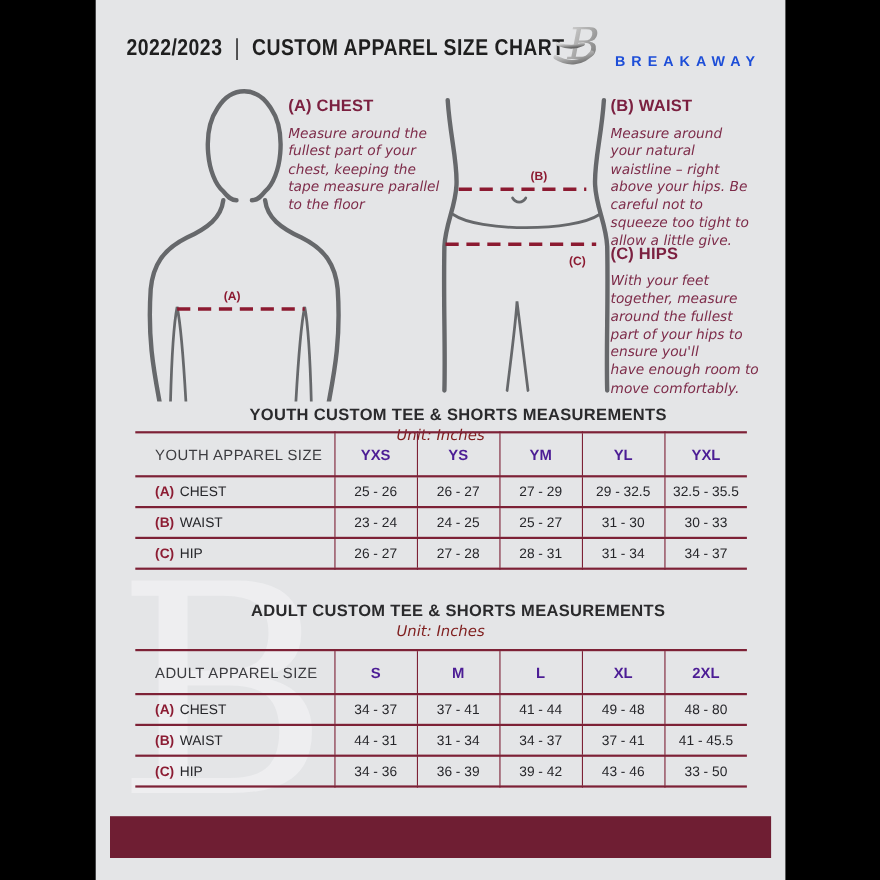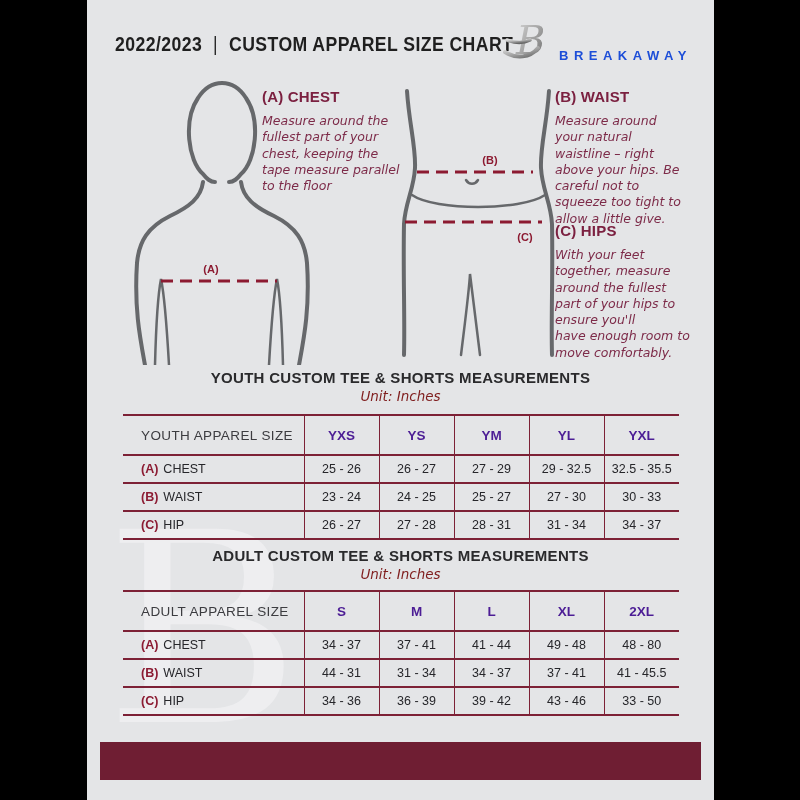--- a/index.html
+++ b/index.html
@@ -30,21 +30,21 @@
   
   .guide{position:absolute;}
   .guide h4{margin:0 0 8px;font-size:15px;font-weight:800;color:var(--maroon);letter-spacing:.2px;}
   .guide p{margin:0;font-family:"DejaVu Sans",sans-serif;font-style:italic;
            font-size:12.5px;line-height:1.3;color:var(--maroon-text);white-space:pre-line;}
   #chest-block{left:175px;top:88px;width:138px;}
   #waist-block{left:468px;top:88px;width:128px;}
   #hips-block{left:468px;top:222px;width:136px;}
 
   
-  .sec-title{position:absolute;left:0;width:100%;text-align:center;
+  .sec-title{position:absolute;left:16px;width:100%;text-align:center;
              font-size:15px;font-weight:700;color:#2a2a2c;letter-spacing:.3px;}
   .sec-unit{position:absolute;left:0;width:100%;text-align:center;
             font-family:"DejaVu Sans",sans-serif;font-style:italic;font-size:13.5px;color:#7f1d1d;}
 
   
   .size-table{position:absolute;left:36px;width:556px;border-collapse:collapse;table-layout:fixed;}
   .size-table tr{border-bottom:2px solid var(--tb);height:28px;}
   .size-table tr.head{border-top:2px solid var(--tb);height:40px;}
   .size-table td{border-left:1.5px solid var(--tb);text-align:center;padding:0;
                  font-size:12.5px;color:#26262a;}
@@ -123,21 +123,21 @@
     </div>
     <div class="guide layer" id="hips-block">
       <h4>(C) HIPS</h4>
       <p>With your feet together, measure around the fullest part of your hips to ensure you'll
 have enough room to move comfortably.</p>
     </div>
 
     <div class="sec-title layer" style="top:369px;">YOUTH CUSTOM TEE &amp; SHORTS MEASUREMENTS</div>
     <div class="sec-unit layer" style="top:388px;">Unit: Inches</div>
 
-    <table class="size-table layer" style="top:414px;">
+    <table class="size-table layer" style="top:392px;">
       <colgroup>
           <col style="width:181px">
           <col style="width:75px">
           <col style="width:75px">
           <col style="width:75px">
           <col style="width:75px">
           <col style="width:75px">
         </colgroup>
       <tbody>
           <tr class="head">
@@ -154,21 +154,21 @@
         <td>26 - 27</td>
         <td>27 - 29</td>
         <td>29 - 32.5</td>
         <td>32.5 - 35.5</td>
       </tr>
       <tr>
         <td class="row-label"><span class="pfx">(B)</span><span>WAIST</span></td>
         <td>23 - 24</td>
         <td>24 - 25</td>
         <td>25 - 27</td>
-        <td>27 - 30</td>
+        <td>31 - 30</td>
         <td>30 - 33</td>
       </tr>
       <tr>
         <td class="row-label"><span class="pfx">(C)</span><span>HIP</span></td>
         <td>26 - 27</td>
         <td>27 - 28</td>
         <td>28 - 31</td>
         <td>31 - 34</td>
         <td>34 - 37</td>
       </tr>

